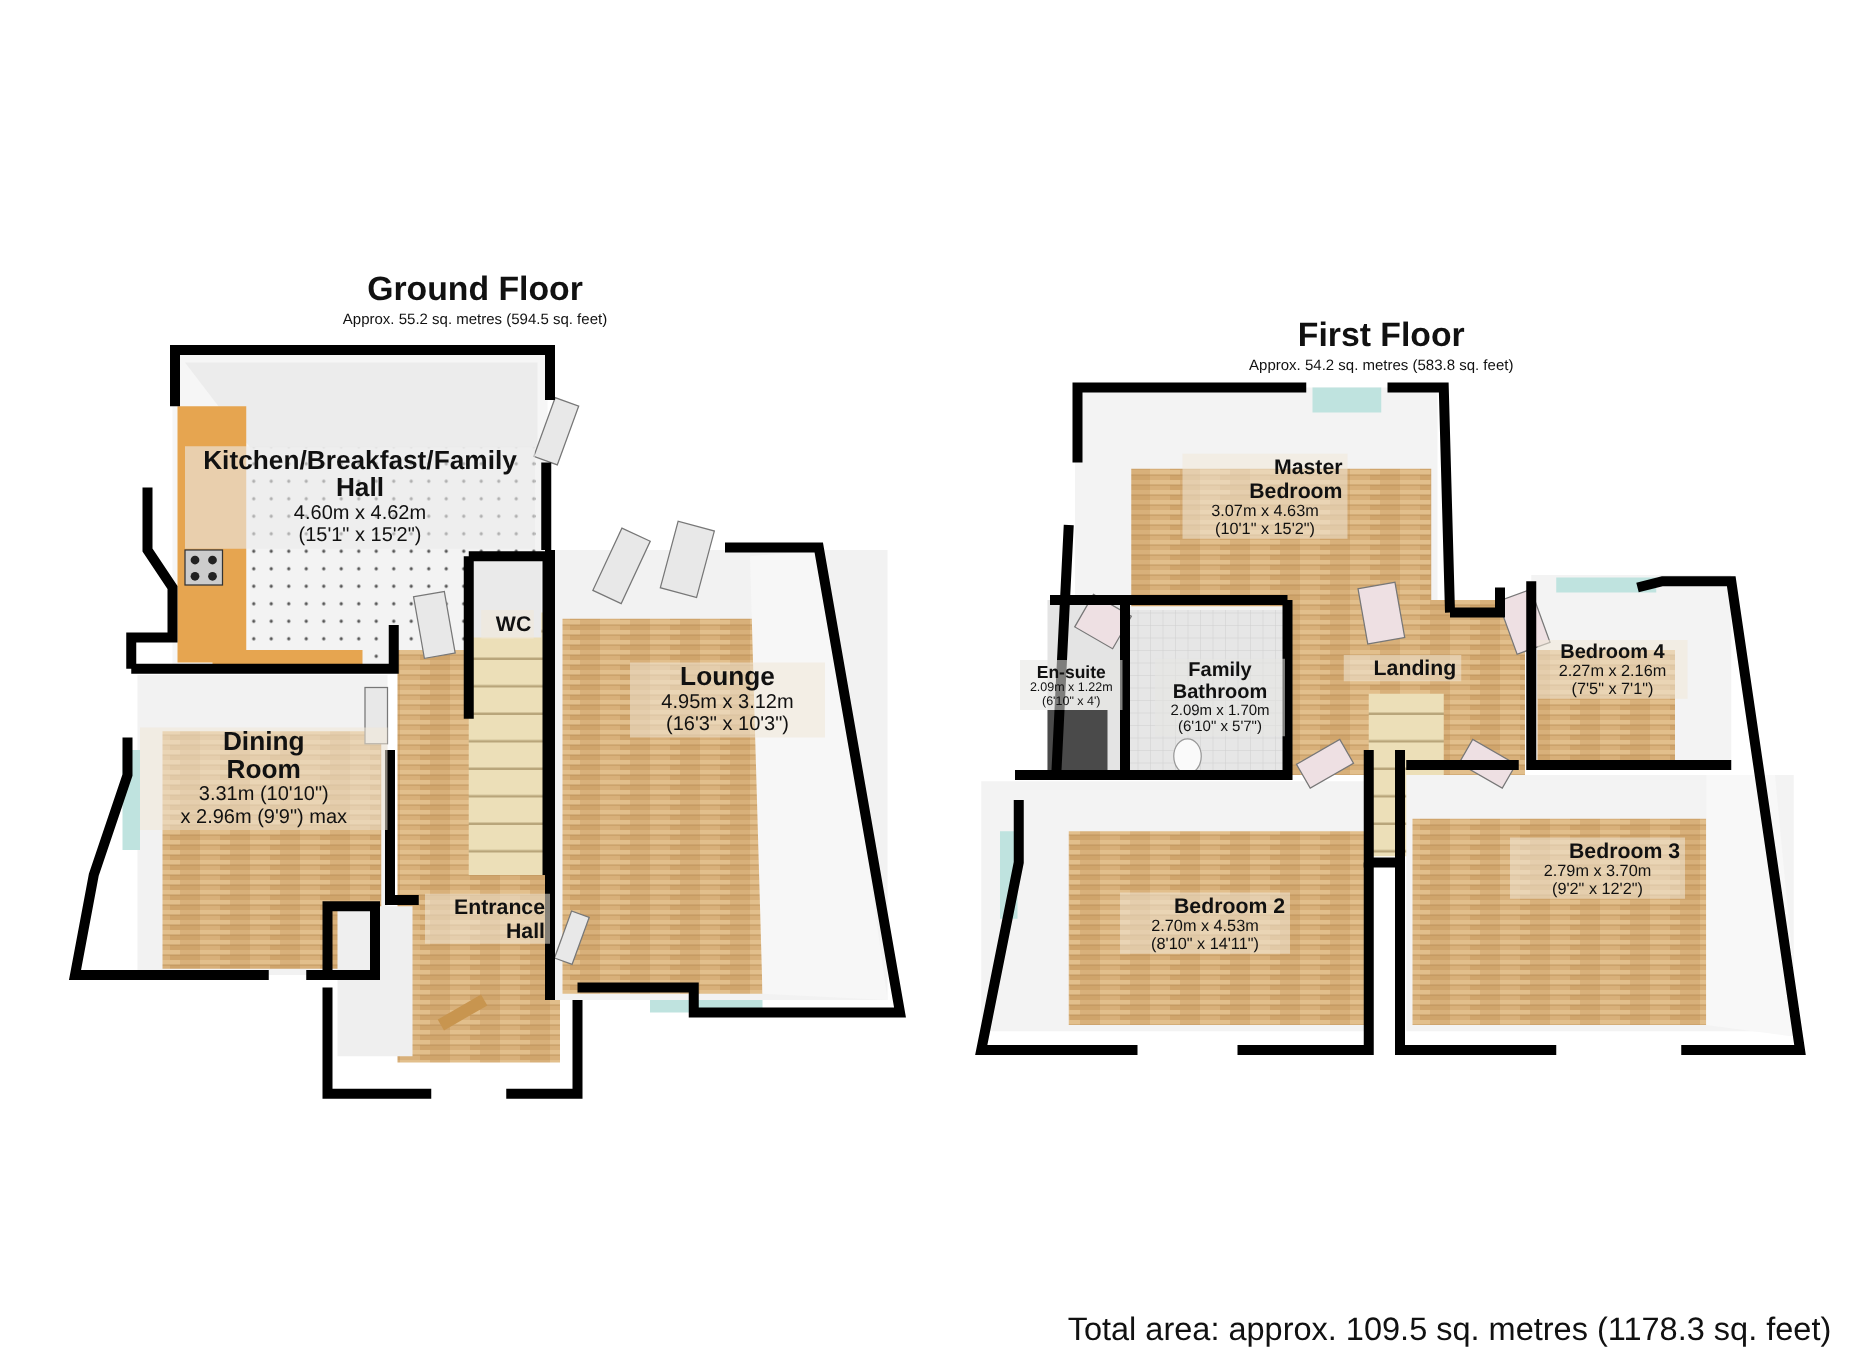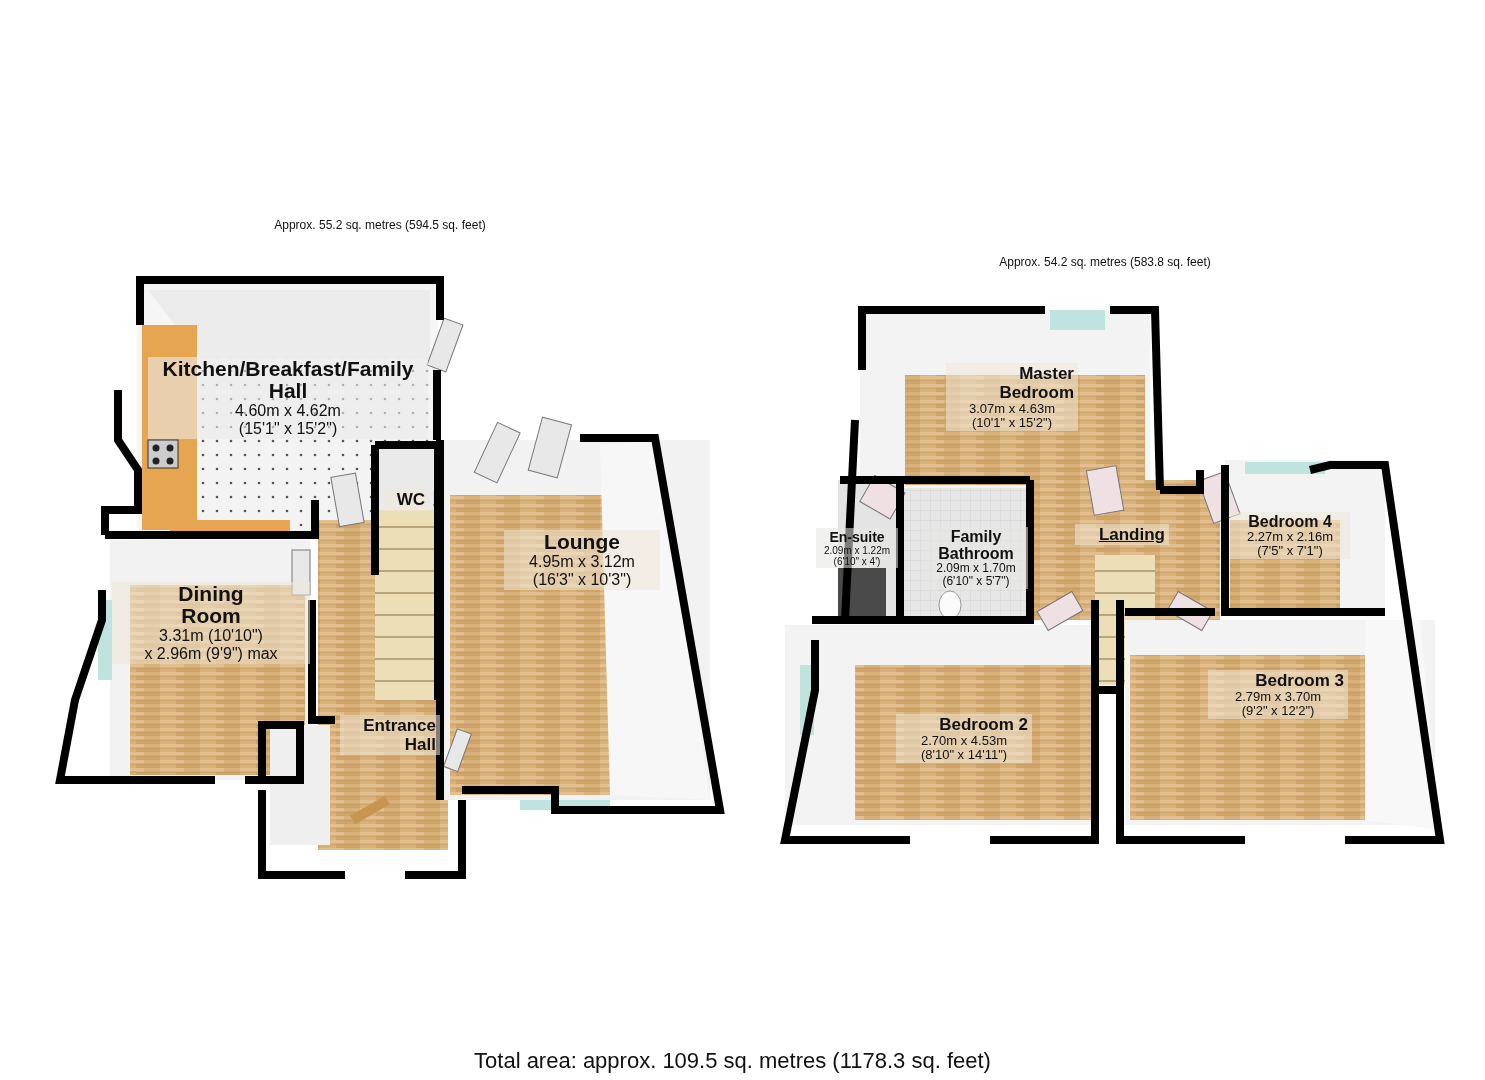--- a/index.html
+++ b/index.html
@@ -11,21 +11,21 @@
   #ff-title { left: 940px; top: 253px; width: 330px; }
   svg.plan { position: absolute; left: 0; top: 0; }
   .label { position: absolute; text-align: center; background: rgba(240,232,215,0.55); padding: 1px 4px; }
   .label .rname { font-weight: bold; font-size: 21px; line-height: 22px; }
   .label .dim { font-size: 16px; line-height: 18px; }
   .label.small .rname { font-size: 14px; line-height: 16px; }
   .label.small .dim { font-size: 10px; line-height: 11px; }
   .label.mid .rname { font-size: 17px; line-height: 19px; text-align: right; }
   .label.mid .dim { font-size: 13px; line-height: 14px; }
   .label.noshade { background: rgba(230,230,225,0.55); }
-  #total { position: absolute; left: 0; width: 1465px; top: 1048px; text-align: center; font-size: 22px; }
+  #total { position: absolute; left: 0; width: 1465px; top: 1048px; text-align: right; font-size: 26px; }
 </style>
 </head>
 <body>
 
 <svg class="plan" width="1485" height="1080" viewBox="0 0 1485 1080">
   <defs>
     <pattern id="wood" width="40" height="8" patternUnits="userSpaceOnUse">
       <rect width="40" height="8" fill="#d8b07a"></rect>
       <rect x="0" y="0" width="24" height="4" fill="#e2bf8c"></rect>
       <rect x="16" y="4" width="24" height="4" fill="#cfa46b"></rect>
@@ -166,23 +166,25 @@
       <polyline points="1345,840 1440,840 1385,465 1330,465 1310,470"></polyline>
       <polyline points="1160,490 1200,490 1200,470"></polyline>
       <polyline points="1225,465 1225,612 1385,612"></polyline>
       <polyline points="1125,612 1215,612"></polyline>
       <polyline points="1095,600 1095,690 1120,690 1120,600"></polyline>
     </g>
   </g>
 </svg>
 
 <div class="floor-title" id="gf-title">
+  <div class="name">Ground Floor</div>
   <div class="area">Approx. 55.2 sq. metres (594.5 sq. feet)</div>
 </div>
 <div class="floor-title" id="ff-title">
+  <div class="name">First Floor</div>
   <div class="area">Approx. 54.2 sq. metres (583.8 sq. feet)</div>
 </div>
 
 <div class="label" style="left:148px; top:357px; width:272px; background:rgba(235,235,235,0.6);">
   <div class="rname">Kitchen/Breakfast/Family</div>
   <div class="rname">Hall</div>
   <div class="dim">4.60m x 4.62m</div>
   <div class="dim">(15'1" x 15'2")</div>
 </div>
 
@@ -221,21 +223,21 @@
   <div class="dim">(6'10" x 4')</div>
 </div>
 
 <div class="label noshade" style="left:924px; top:527px; width:100px; padding:1px 2px;">
   <div class="rname" style="font-size:16px; line-height:17px;">Family</div>
   <div class="rname" style="font-size:16px; line-height:17px;">Bathroom</div>
   <div class="dim" style="font-size:12px; line-height:13px;">2.09m x 1.70m</div>
   <div class="dim" style="font-size:12px; line-height:13px;">(6'10" x 5'7")</div>
 </div>
 
-<div class="label mid" style="left:1075px; top:524px; width:86px;text-decoration:underline;">
+<div class="label mid" style="left:1075px; top:524px; width:86px;">
   <div class="rname">Landing</div>
 </div>
 
 <div class="label" style="left:1230px; top:512px; width:112px;">
   <div class="rname" style="font-size:16px; line-height:17px;">Bedroom 4</div>
   <div class="dim" style="font-size:13px; line-height:14px;">2.27m x 2.16m</div>
   <div class="dim" style="font-size:13px; line-height:14px;">(7'5" x 7'1")</div>
 </div>
 
 <div class="label mid" style="left:896px; top:677px; width:128px;margin-top:37px;">

